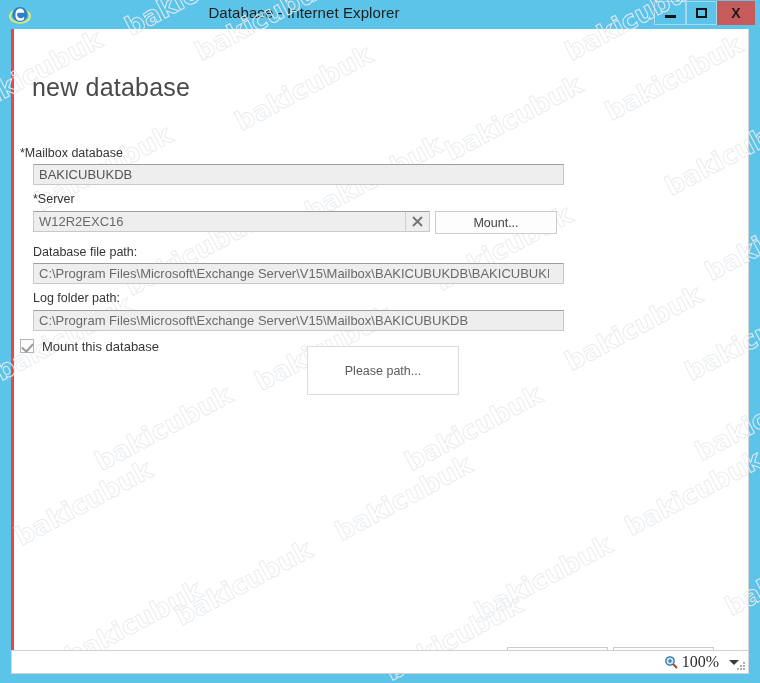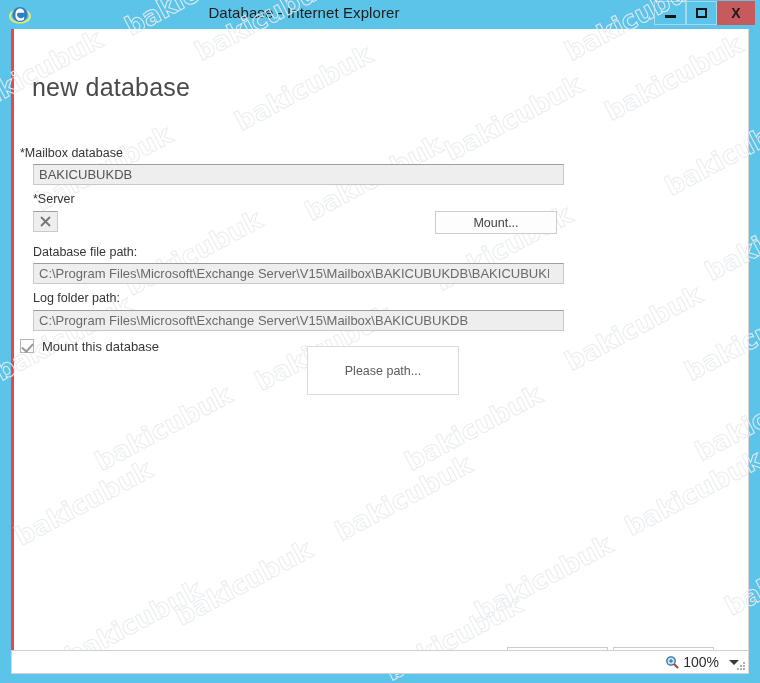--- a/index.html
+++ b/index.html
@@ -280,23 +280,23 @@
   }
   #zoom-control {
     display: flex;
     align-items: center;
     gap: 4px;
     margin-right: 7px;
     cursor: pointer;
   }
   #zoom-icon { width: 14px; height: 14px; display: block; }
   #zoom-level {
-    font-size: 14px;
+    font-size: 16px;
     color: #2b2b2b;
-    font-family: Liberation Sans, sans-serif;
+    font-family: Liberation Serif, serif;
   }
   #zoom-caret {
     width: 0; height: 0;
     border-left: 5px solid transparent;
     border-right: 5px solid transparent;
     border-top: 5px solid #3a3a3a;
     margin-left: 6px;
     margin-right: 2px;
   }
   #resize-grip {
@@ -343,20 +343,21 @@
     <div id="form-area">
 
       <h1 id="page-title">new database</h1>
 
       <label class="field-label" id="label-mailbox">*Mailbox database</label>
       <input class="text-input" id="input-mailbox" type="text" value="BAKICUBUKDB" style="">
 
       <label class="field-label" id="label-server">*Server</label>
 
       <div id="server-wrap">
+        <input class="text-input readonly-input" id="input-server" type="text" value="W12R2EXC16" style="">
         <button id="btn-clear-server">
           <svg width="11" height="11" viewBox="0 0 11 11">
             <line x1="1" y1="1" x2="10" y2="10" stroke="#737373" stroke-width="1.8"></line>
             <line x1="10" y1="1" x2="1" y2="10" stroke="#737373" stroke-width="1.8"></line>
           </svg>
         </button>
       </div>
 
       <button id="btn-browse">Mount...</button>
 

